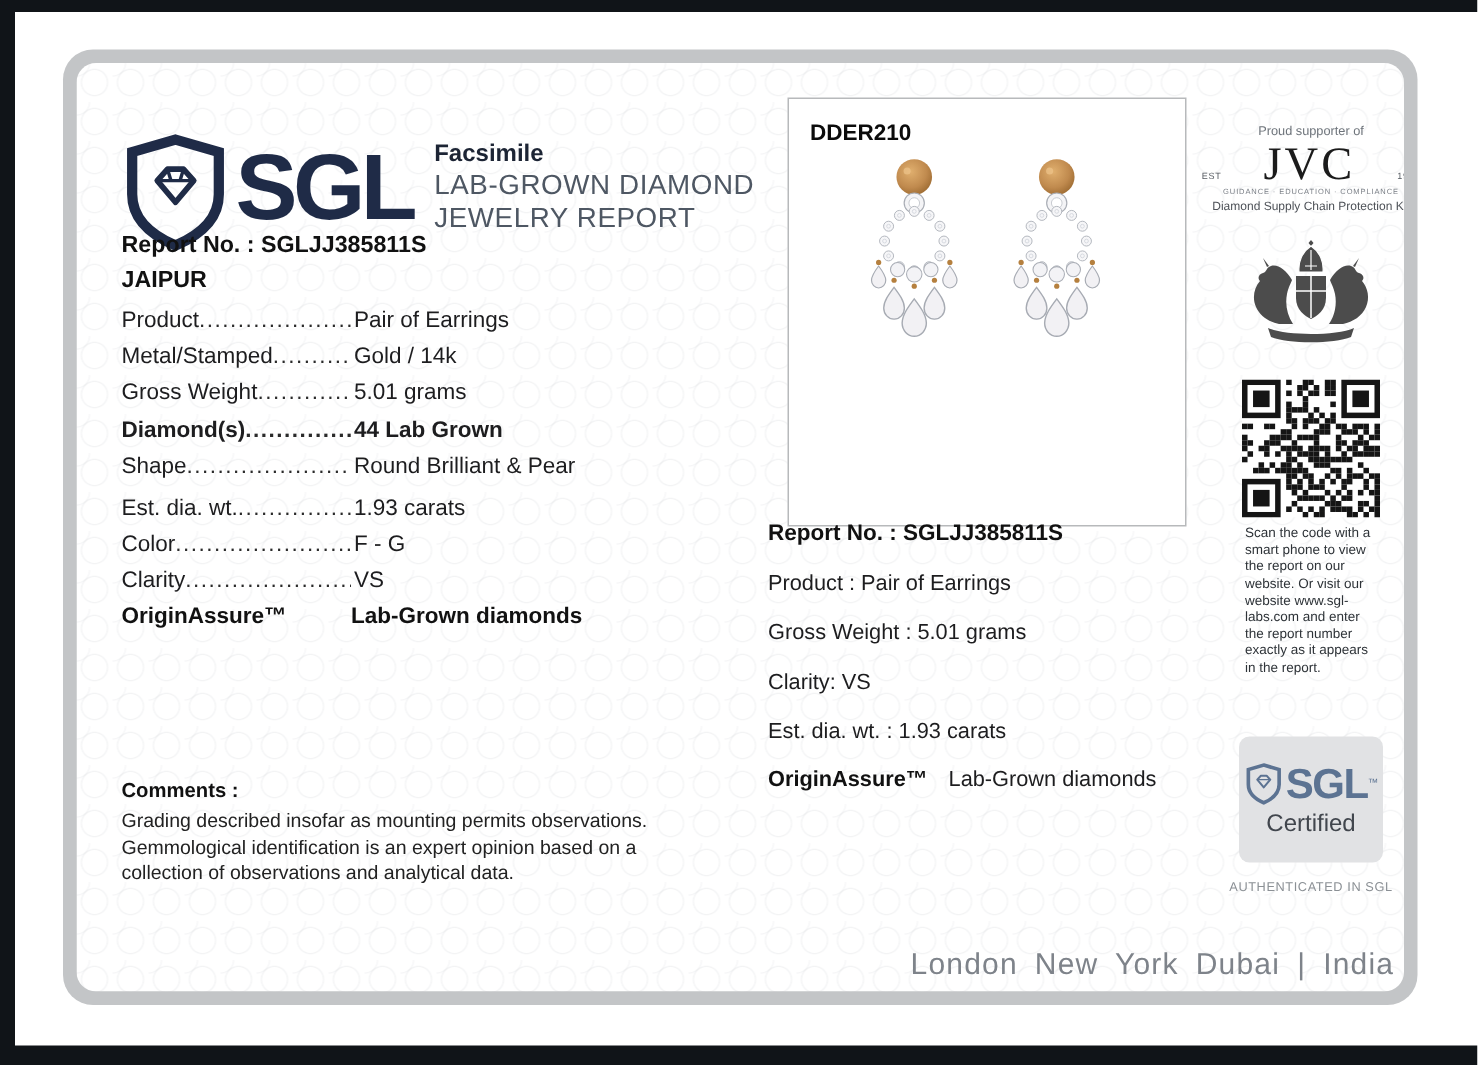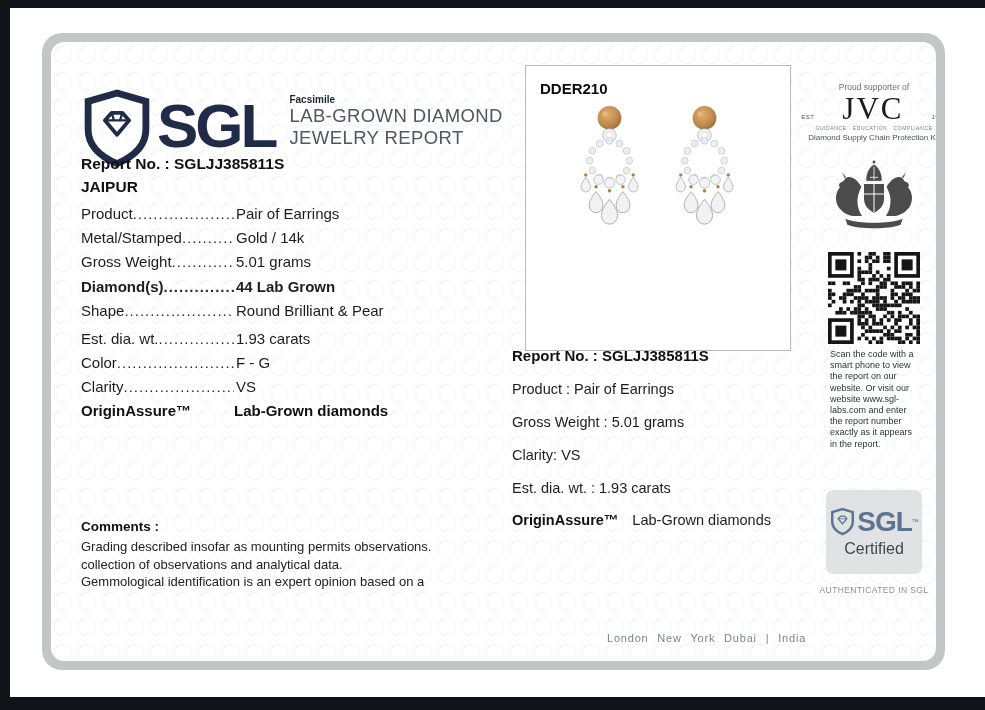--- a/index.html
+++ b/index.html
@@ -22,21 +22,21 @@
       radial-gradient(circle 11px at 50% 50%, transparent 8px, rgba(125,132,142,0.10) 8.6px, transparent 9.6px),
       radial-gradient(circle 11px at 0 0, transparent 8px, rgba(125,132,142,0.08) 8.6px, transparent 9.6px);
     background-size:24px 26px; }
 
   
   .brand { position:absolute; left:28px; top:46px; display:flex; align-items:flex-start; }
   .brand .logo-svg { width:76px; height:80px; }
   .brand .logo-word { font-size:62px; font-weight:700; letter-spacing:-3px;
     color:#1f2b47; line-height:76px; margin-left:2px; }
   .brand .titles { margin-left:14px; padding-top:6px; }
-  .brand .facsimile { font-size:10px; font-weight:700; color:#1c2434; }
+  .brand .facsimile { font-size:16px; font-weight:700; color:#1c2434; }
   .brand .tline { font-size:18.5px; color:#4e5763; letter-spacing:0.4px; line-height:22px; }
 
   .report-block { position:absolute; left:30px; top:113px; }
   .report-no { font-size:15.5px; font-weight:700; color:#111; }
   .city { font-size:15.5px; font-weight:700; color:#111; margin-top:5px; }
 
   
   .specs { position:absolute; left:30px; top:163px; width:345px; }
   .spec-row { display:flex; align-items:baseline; font-size:15px; color:#1d1d1f; margin-bottom:7px; }
   .spec-lead { display:flex; width:153px; min-width:153px; overflow:hidden; align-items:baseline; }
@@ -86,21 +86,21 @@
   .badge { margin:40px auto 0 auto; width:96px; height:84px; background:#e1e2e4;
     border-radius:7px; display:flex; flex-direction:column; align-items:center;
     justify-content:center; }
   .badge .badge-logo { display:flex; align-items:center; }
   .badge .badge-logo svg { width:27px; height:29px; }
   .badge .badge-word { font-size:28px; font-weight:700; color:#5c7392; letter-spacing:-1px; margin-left:1px; }
   .badge .badge-tm { font-size:7px; color:#5c7392; vertical-align:super; }
   .badge .badge-certified { font-size:16px; color:#41464d; margin-top:2px; }
   .authenticated { margin-top:11px; font-size:8.5px; color:#8b9095; letter-spacing:0.4px; }
 
-  .footer-cities { position:absolute; left:556px; top:590px; font-size:11px; color:#7e838a;
+  .footer-cities { position:absolute; left:556px; top:590px; font-size:20px; color:#7e838a;
     letter-spacing:0.8px; word-spacing:5px; white-space:nowrap; }
 </style>
 </head>
 <body>
 
 <div class="stage">
   <div class="bar top"></div>
   <div class="bar bottom"></div>
   <div class="bar left"></div>
 
@@ -185,22 +185,22 @@
         </div>
         <div class="origin-left">
           <span class="ol-label">OriginAssure™</span>
           <span class="ol-value">Lab-Grown diamonds</span>
         </div>
       </div>
 
       <div class="comments">
         <div class="c-title">Comments :</div>
         <div class="c-line">Grading described insofar as mounting permits observations.</div>
+        <div class="c-line">Gemmological identification is an expert opinion based on a</div>
         <div class="c-line">collection of observations and analytical data.</div>
-        <div class="c-line">Gemmological identification is an expert opinion based on a</div>
       </div>
 
       <div class="photo">
         <div class="sku">DDER210</div>
         <svg class="earrings" viewBox="0 0 240 170">
           <defs>
             <radialGradient id="gold" cx="40%" cy="35%" r="75%">
               <stop offset="0%" stop-color="#e0af6e"></stop>
               <stop offset="60%" stop-color="#c08a4e"></stop>
               <stop offset="100%" stop-color="#96652c"></stop>

